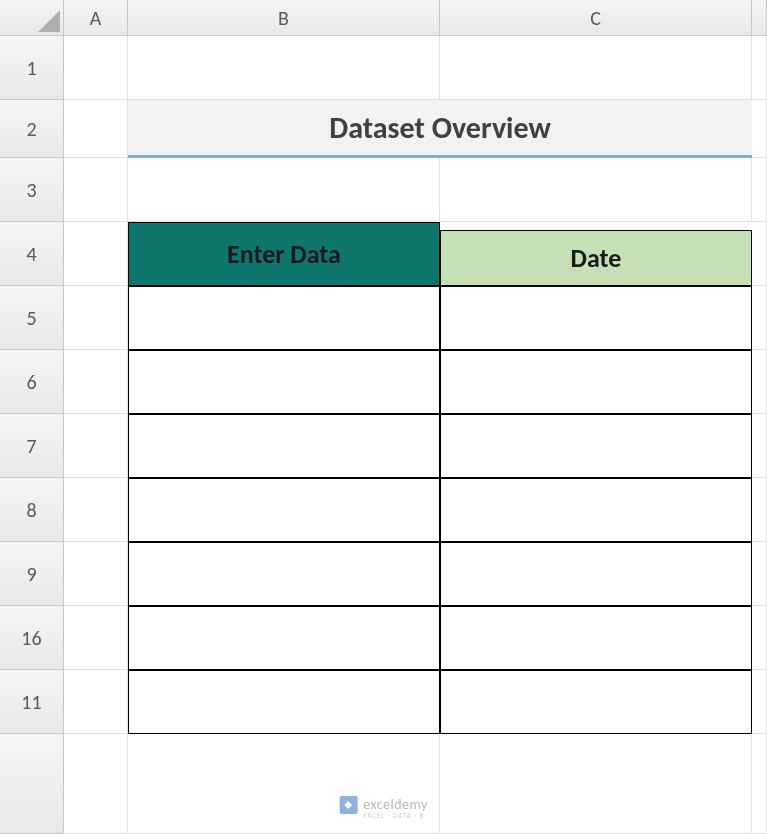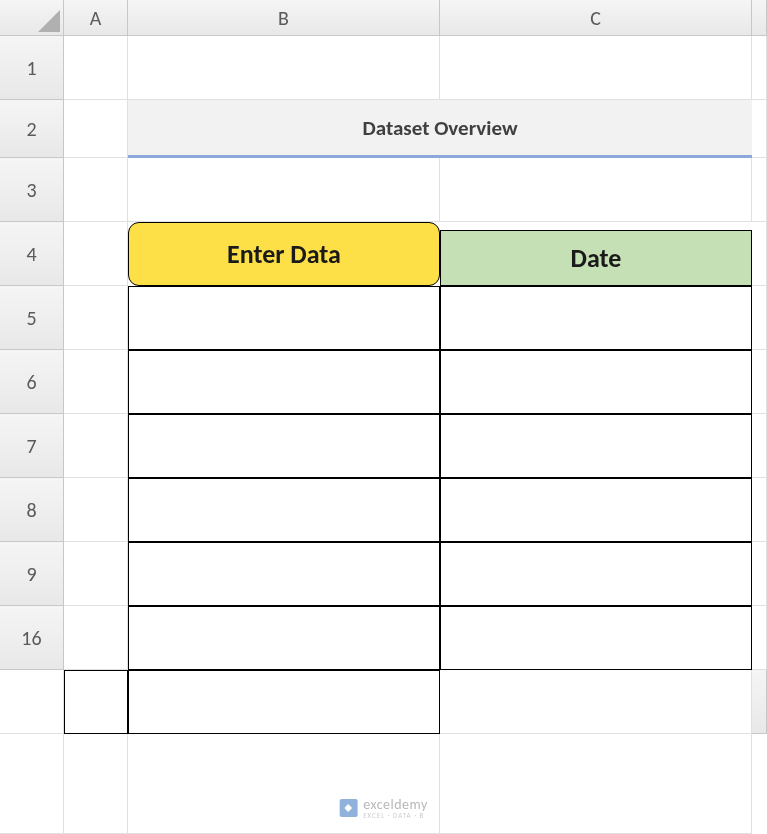--- a/index.html
+++ b/index.html
@@ -62,52 +62,51 @@
       border-bottom: 1px solid #e0e0e0;
       background: #ffffff;
     }
     .title-cell {
       grid-column: 3 / 5;
       background: #f2f2f2;
       border-bottom: 3px solid #8ca9db;
       display: flex;
       align-items: center;
       justify-content: center;
-      font-size: 21px;
+      font-size: 30px;
       font-weight: bold;
       color: #404040;
     }
     .header-cell {
       border: 1px solid #000000;
       display: flex;
       align-items: center;
       justify-content: center;
       font-size: 26px;
       font-weight: bold;
       color: #1a1a1a;
     }
     .header-b {
-      background: #fde047;
-      border-radius: 11px;
+      background: #0f766e;
     }
     .header-c {
       background: #c5e0b4;
       margin-top: 8px;
     }
     .data-cell {
       border: 1px solid #000000;
       background: #ffffff;
     }
     .watermark {
       position: absolute;
       bottom: 14px;
       left: 50%;
       transform: translateX(-50%);
       display: flex;
-      align-items: center;
+      align-items: flex-start;
       gap: 6px;
       opacity: 0.6;
     }
     .watermark-icon {
       width: 18px;
       height: 18px;
       background: #4a7fc9;
       border-radius: 2px;
       position: relative;
     }
@@ -196,20 +195,21 @@
   <div class="data-cell"></div>
   <div class="data-cell"></div>
   <div class="cell"></div>
 
   <div class="row-header">16</div>
   <div class="cell"></div>
   <div class="data-cell"></div>
   <div class="data-cell"></div>
   <div class="cell"></div>
 
+  <div class="row-header">11</div>
   <div class="cell"></div>
   <div class="data-cell"></div>
   <div class="data-cell"></div>
   <div class="cell"></div>
 
   <div class="row-header"></div>
   <div class="cell"></div>
   <div class="cell"></div>
   <div class="cell"></div>
   <div class="cell"></div>

